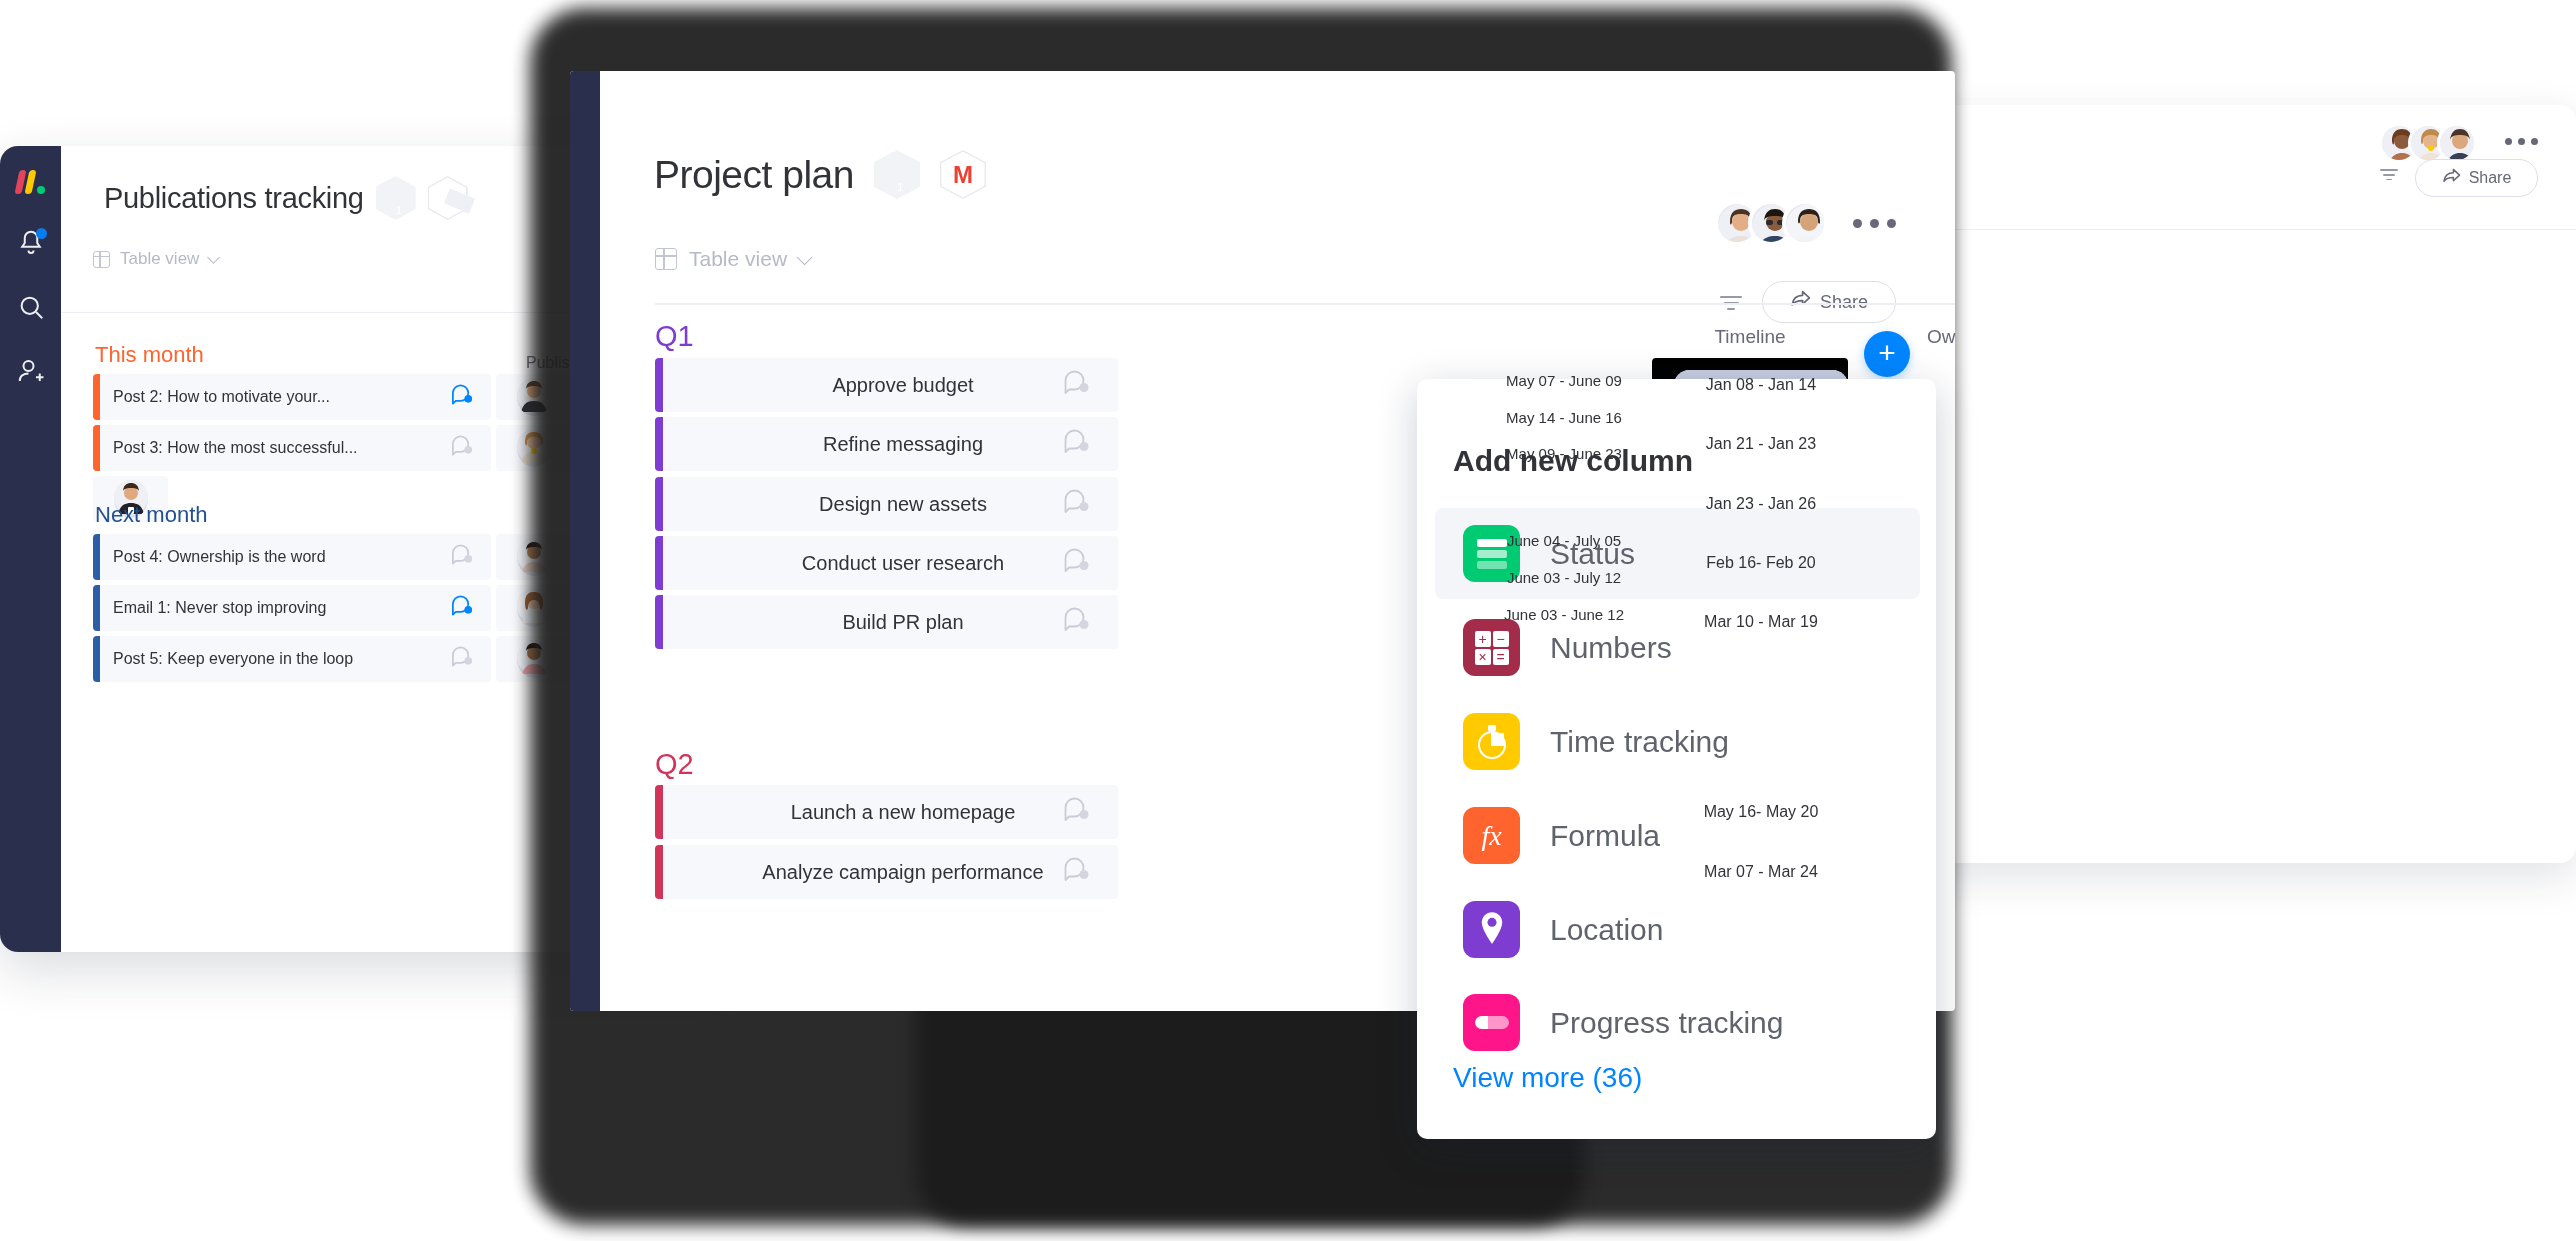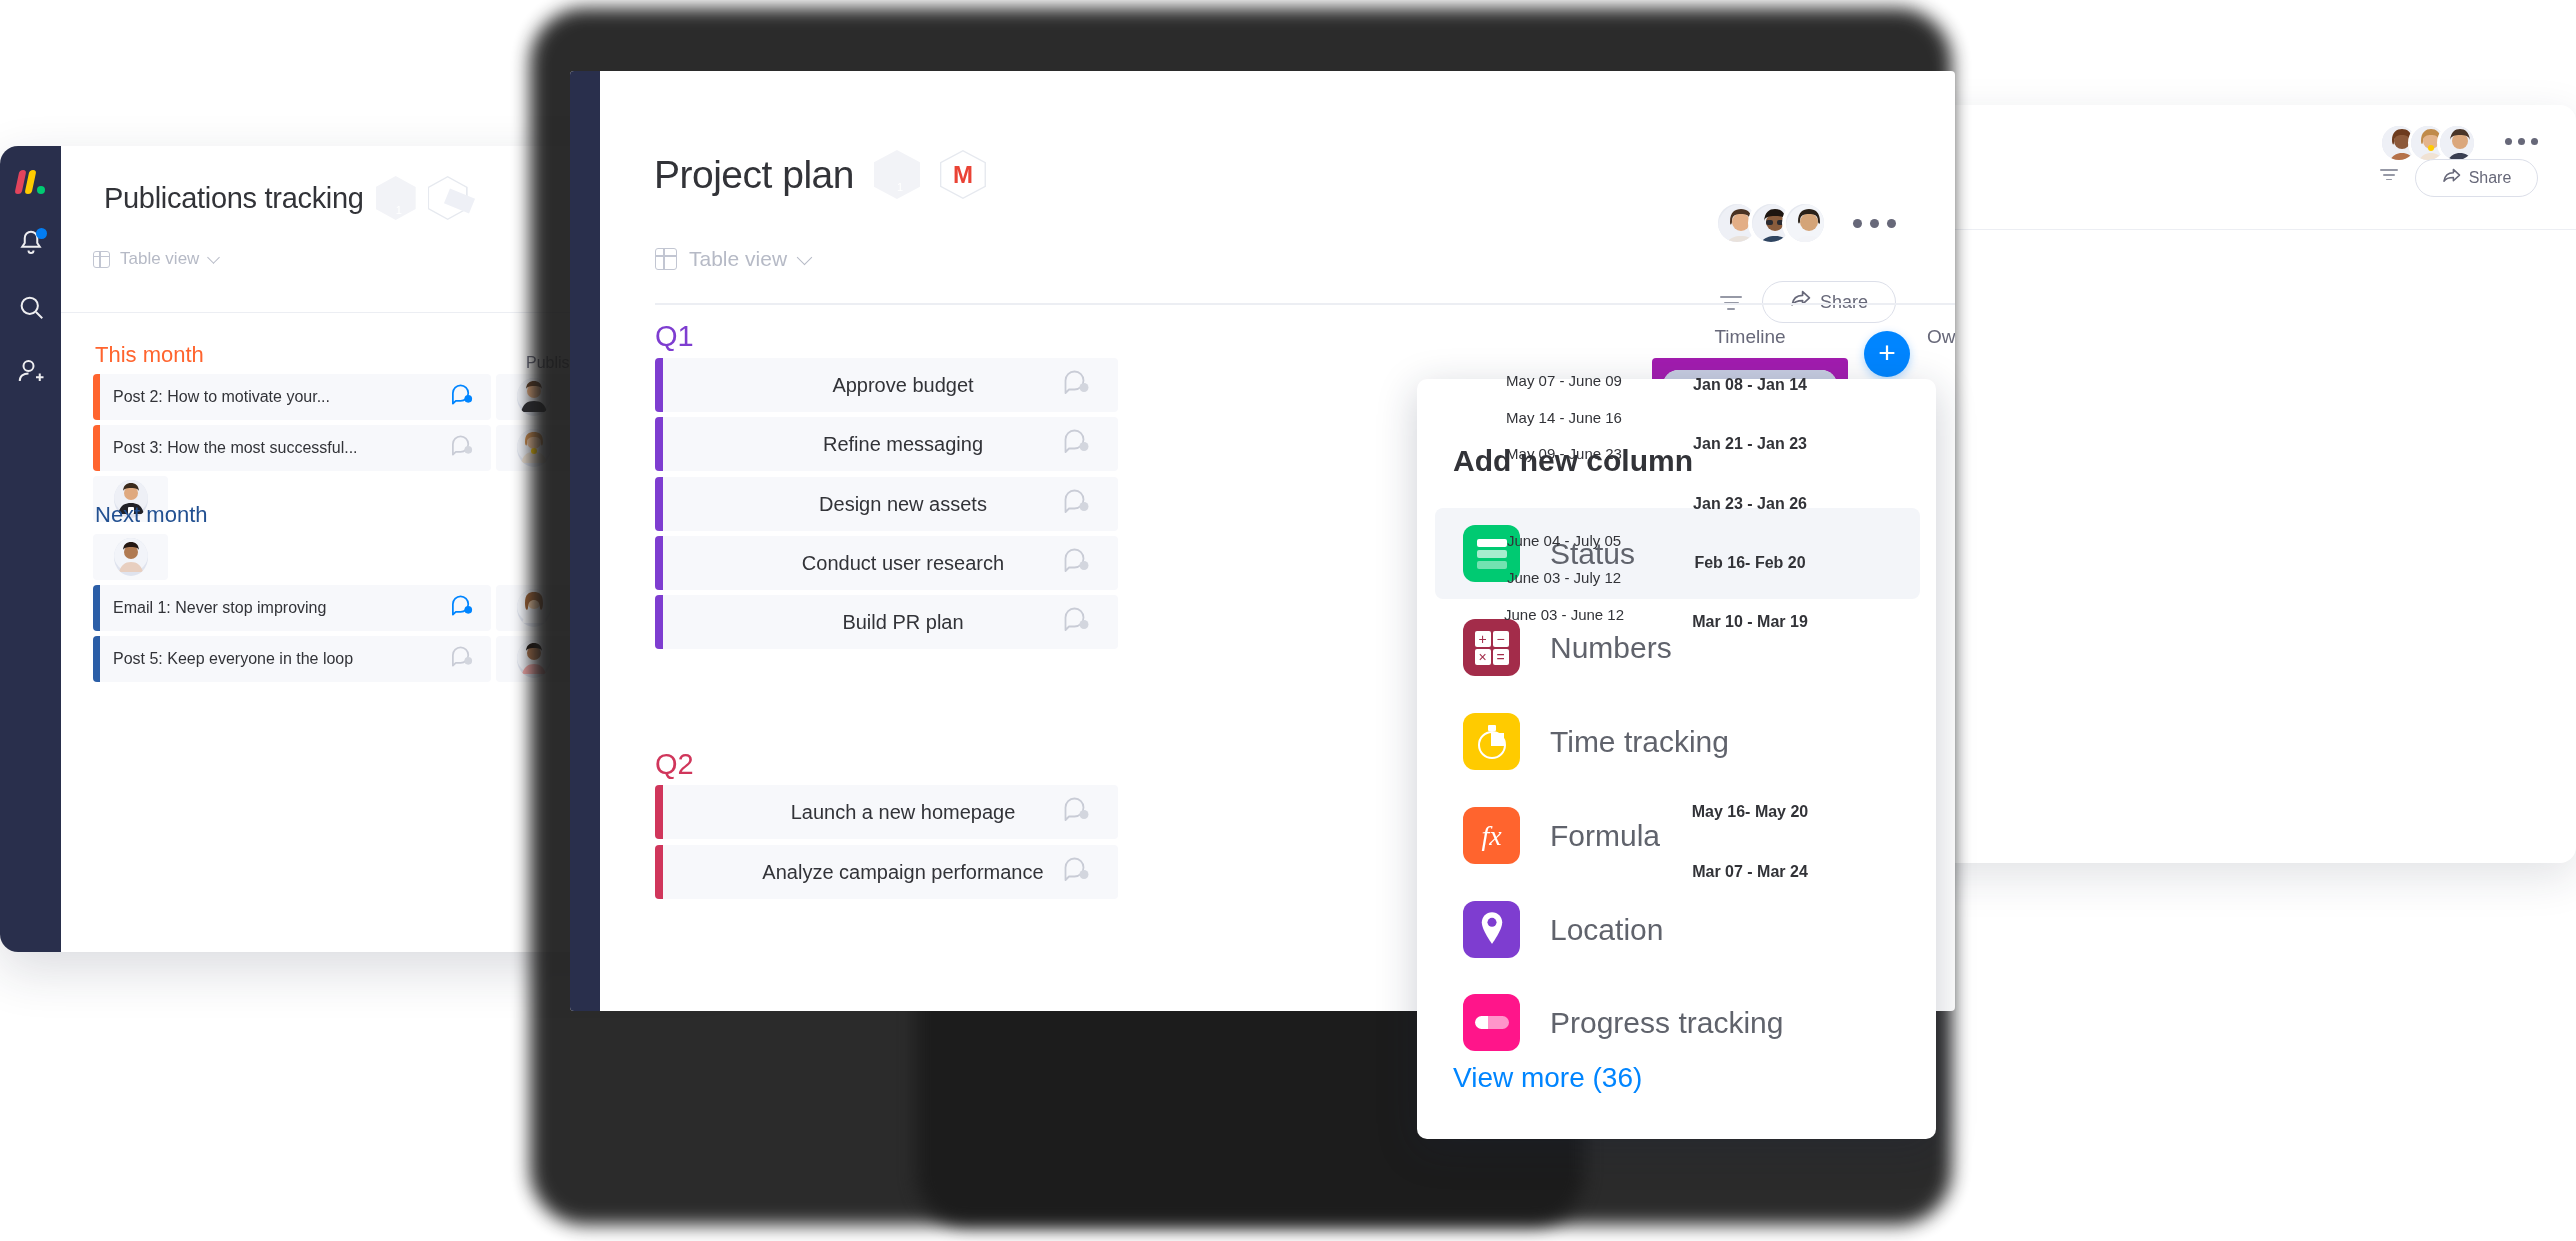--- a/index.html
+++ b/index.html
@@ -163,21 +163,21 @@
   .task-row { position:absolute; height:54px; }
   .task-name {
     position:relative; width:463px; height:54px; background:#f7f8fb; border-radius:4px;
     display:flex; align-items:center; padding-left:33px; font-size:20px; color:#323338;justify-content:center;
   }
   .task-name .edge{position:absolute;left:0;top:0;bottom:0;width:8px;border-radius:4px 0 0 4px;}
   .edge-purple{background:#7E3DD0;}
   .edge-crimson{background:#D0365B;}
   .task-name .chat{position:absolute; right:26px; top:50%; transform:translateY(-50%);}
   .task-name .chat svg{width:30px;height:30px;}
-  .tl-wrap { position:absolute; width:196px; height:54px; background:#a21caf; border-radius:4px; display:flex;align-items:center;justify-content:center;font-weight:bold;}
+  .tl-wrap { position:absolute; width:196px; height:54px; background:#000000; border-radius:4px; display:flex;align-items:center;justify-content:flex-end;}
   .tl-pill { width:174px;height:31px;border-radius:16px;background:#e3e7f1;position:relative;overflow:hidden;display:flex;align-items:center;justify-content:center;font-size:16px;color:#323338;}
   .tl-pill .fill{position:absolute;left:0;top:0;bottom:0;background:#c7cde1;}
   .tl-pill span{position:relative;z-index:2;}
 
   #add-col-btn {
     position:absolute; left:1864px; top:331px; width:46px;height:46px;border-radius:50%;
     background:#0085FF; color:#fff; font-size:30px; line-height:44px; text-align:center;
     box-shadow:0 3px 10px rgba(0,133,255,.3);
   }
 
@@ -437,20 +437,30 @@
               </span>
             </div>
           </div>
         </div>
       </div>
 
       <div class="abs" style="left:32px; top:356px;">
         <div class="group-title g-blue">Next month</div>
         <div class="pub-rows">
           <div class="pub-row">
+            <div class="pub-name">
+              <span class="edge edge-blue"></span>
+              <span>Post 4: Ownership is the word</span>
+              <span class="chat">
+                <svg viewBox="0 0 26 26" fill="none">
+                    <path d="M3 11a8 8 0 1 1 8 8H6l-3 3z" stroke="#c9ccd6" stroke-width="1.8" stroke-linejoin="round"></path>
+                    <circle cx="19" cy="17" r="4" fill="#d3d6de"></circle>
+                  </svg>
+              </span>
+            </div>
             <div class="pub-av">
               <span class="avatar">
                 <svg width="34" height="34" viewBox="0 0 34 34">
                     <circle cx="17" cy="17" r="17" fill="#f2f4f9"></circle>
                     <circle cx="17" cy="14" r="7" fill="#b07a52"></circle>
                     <path d="M5 34c2-7 6-10 12-10s10 3 12 10z" fill="#e8cfc0"></path>
                     <path d="M9 13c0-7 4-9 8-9s8 2 8 9c0-3-3-4-8-4s-8 1-8 4z" fill="#241712"></path>
                   </svg>
               </span>
             </div>

